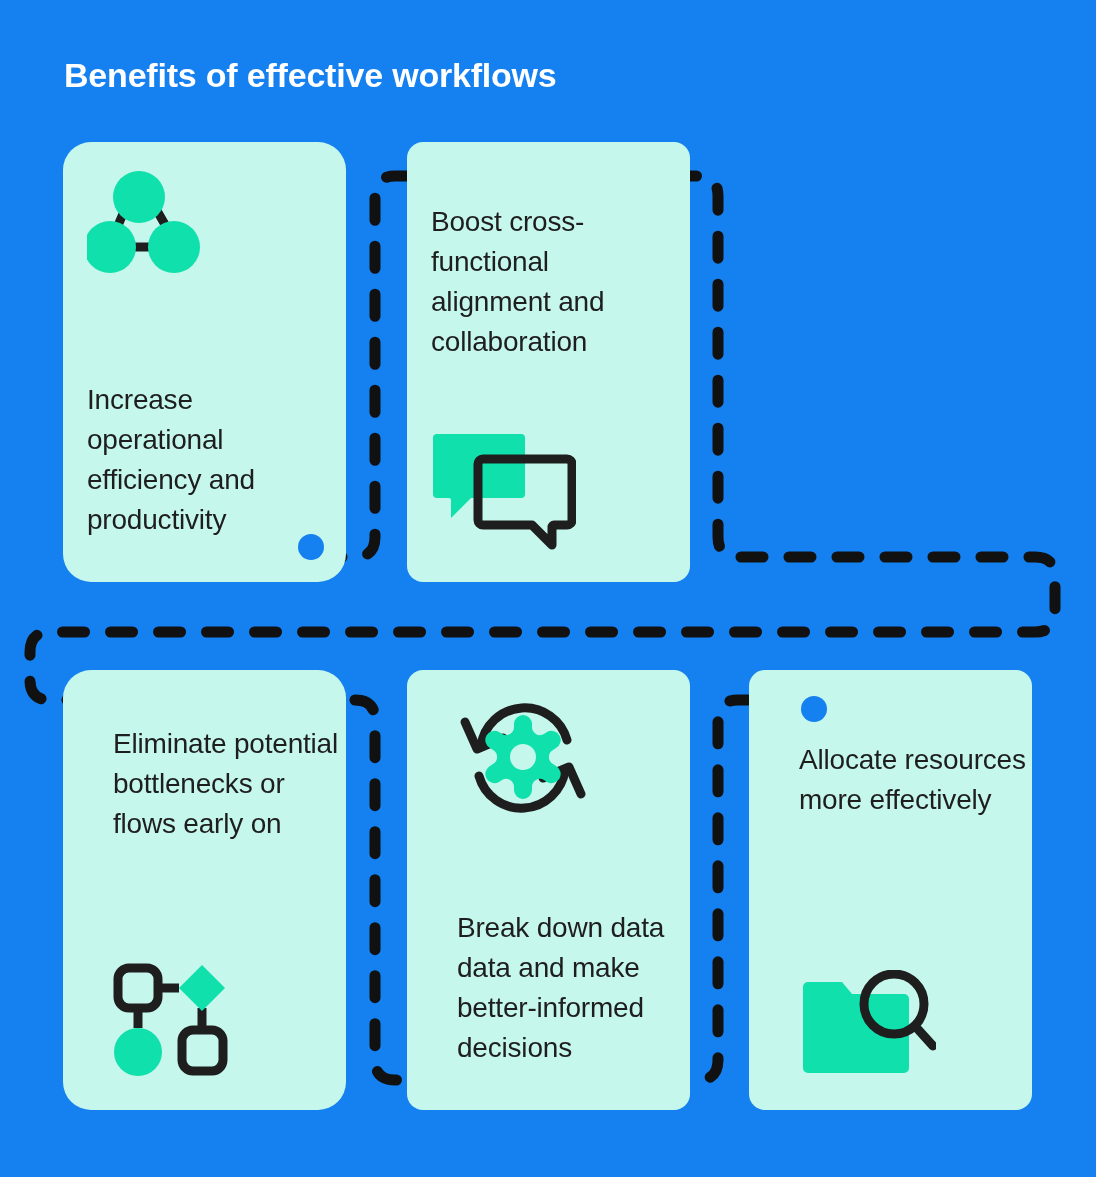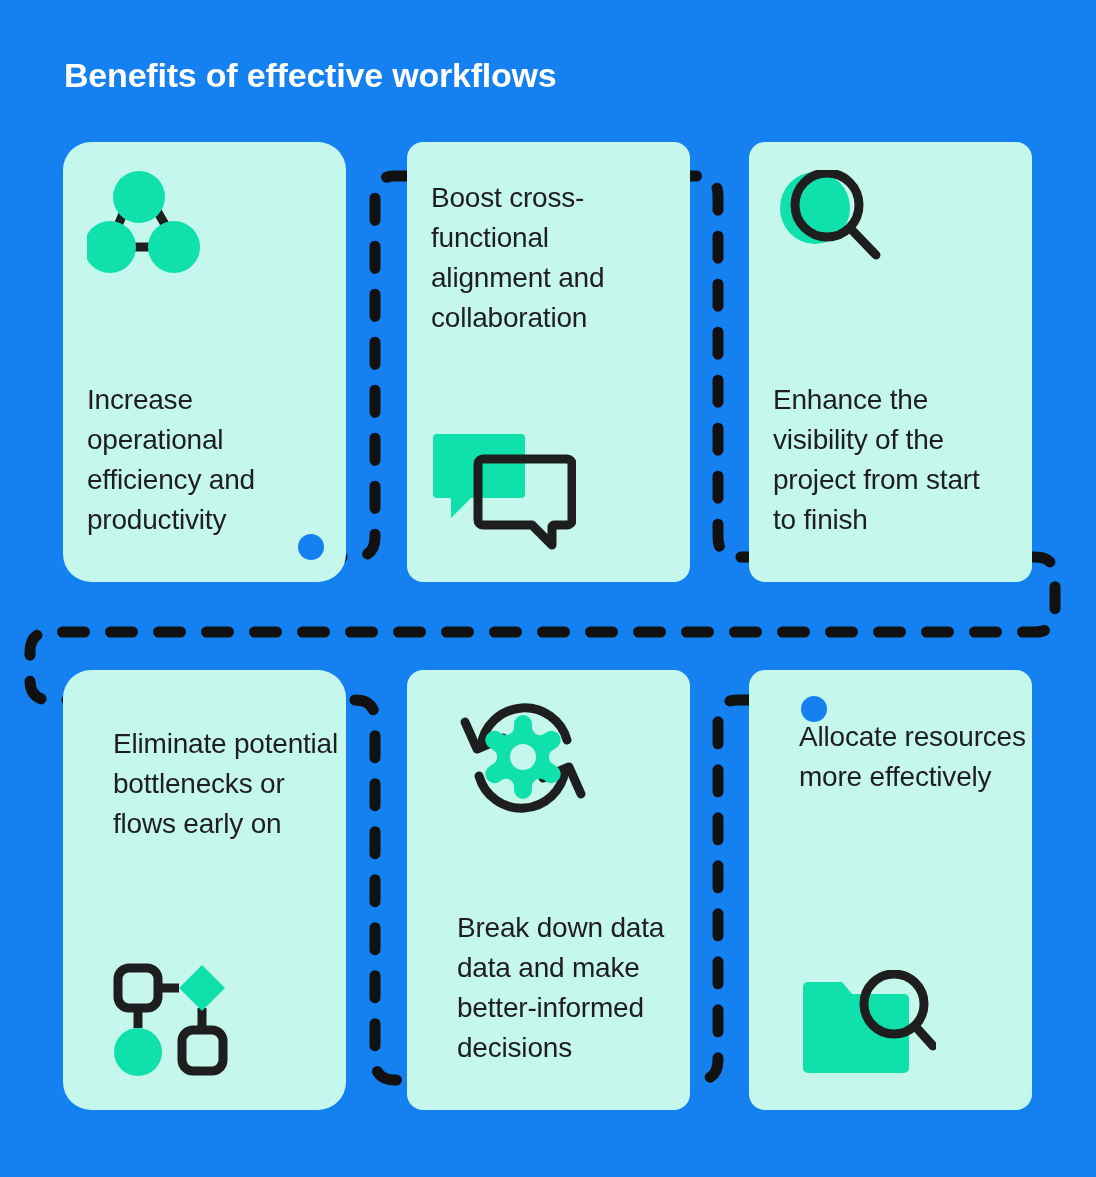--- a/index.html
+++ b/index.html
@@ -66,21 +66,21 @@
   .card-text {
     position: absolute;
     left: 24px;
     width: 235px;
     font-size: 28px;
     line-height: 40px;
     color: #1E1E1E;
     font-weight: normal;
     letter-spacing: -0.2px;
   }
-  .text-top { top: 36px; }
+  .text-top { top: 60px; }
   .text-top-2 { top: 54px; }
   .text-bottom-4 { bottom: 42px; }
   .text-bottom-3 { bottom: 42px; }
 
   .card-icon {
     position: absolute;
   }
   .icon-tl { left: 24px; top: 28px; }
   .icon-bl { left: 24px; bottom: 26px; }
 
@@ -128,32 +128,20 @@
       <div class="card-text text-top">Boost cross-functional alignment and collaboration</div>
       <div class="card-icon icon-bl">
         <svg width="145" height="120" viewBox="0 0 145 120" fill="none">
           <path d="M2 6 a4 4 0 0 1 4 -4 h84 a4 4 0 0 1 4 4 v56 a4 4 0 0 1 -4 4 h-50 l-20 20 v-18 a2 2 0 0 0 -2 -2 h-12 a4 4 0 0 1 -4 -4 z" fill="#10E0AC"></path>
           <path d="M47 32 a5 5 0 0 1 5 -5 h84 a5 5 0 0 1 5 5 v56 a5 5 0 0 1 -5 5 h-13 a2 2 0 0 0 -2 2 v18 l-20 -20 h-49 a5 5 0 0 1 -5 -5 z" fill="none" stroke="#1E1E1E" stroke-width="9" stroke-linejoin="round"></path>
         </svg>
       </div>
     </div>
   </div>
 
-  <div class="card card-r1 col3">
-    <div class="card-inner">
-      <div class="card-icon icon-tl">
-        <svg width="125" height="110" viewBox="0 0 125 110" fill="none">
-          <ellipse cx="42" cy="38" rx="35" ry="36" fill="#10E0AC"></ellipse>
-          <circle cx="54" cy="35" r="32" fill="none" stroke="#1E1E1E" stroke-width="9"></circle>
-          <line x1="77" y1="58" x2="103" y2="85" stroke="#1E1E1E" stroke-width="9" stroke-linecap="round"></line>
-        </svg>
-      </div>
-      <div class="card-text text-bottom-3">Enhance the visibility of the project from start to finish</div>
-    </div>
-  </div>
 
   <div class="card card-r2 col1">
     <div class="card-inner">
       <div class="card-text text-top-2">Eliminate potential bottlenecks or flows early on</div>
       <div class="card-icon icon-bl">
         <svg width="125" height="120" viewBox="0 0 125 120" fill="none">
           <line x1="44" y1="28" x2="66" y2="28" stroke="#1E1E1E" stroke-width="9"></line>
           <line x1="25" y1="48" x2="25" y2="68" stroke="#1E1E1E" stroke-width="9"></line>
           <line x1="89" y1="48" x2="89" y2="70" stroke="#1E1E1E" stroke-width="9"></line>
           <rect x="5" y="8" width="40" height="40" rx="11" fill="none" stroke="#1E1E1E" stroke-width="9"></rect>
@@ -177,21 +165,21 @@
           <circle cx="66" cy="59" r="13" fill="#C6F7EC"></circle>
         </svg>
       </div>
       <div class="card-text text-bottom-4">Break down data data and make better-informed decisions</div>
     </div>
   </div>
 
   <div class="card card-r2 col3">
     <div class="card-inner">
       <div class="corner-dot dot-tl"></div>
-      <div class="card-text" style="top:47px;">Allocate resources more effectively</div>
+      <div class="card-text" style="top:70px;">Allocate resources more effectively</div>
       <div class="card-icon" style="left:26px;bottom:26px;">
         <svg width="135" height="110" viewBox="0 0 135 110" fill="none">
           <path d="M2 17 a5 5 0 0 1 5 -5 h34 l10 12 h52 a5 5 0 0 1 5 5 v69 a5 5 0 0 1 -5 5 h-96 a5 5 0 0 1 -5 -5 z" fill="#10E0AC"></path>
           <circle cx="93" cy="34" r="30" fill="none" stroke="#1E1E1E" stroke-width="9"></circle>
           <line x1="114" y1="56" x2="132" y2="76" stroke="#1E1E1E" stroke-width="9" stroke-linecap="round"></line>
         </svg>
       </div>
     </div>
   </div>
 

